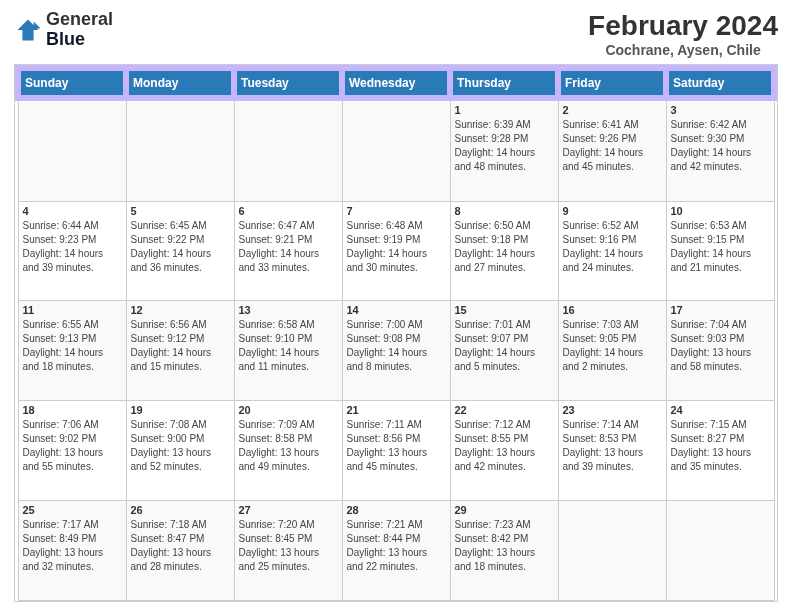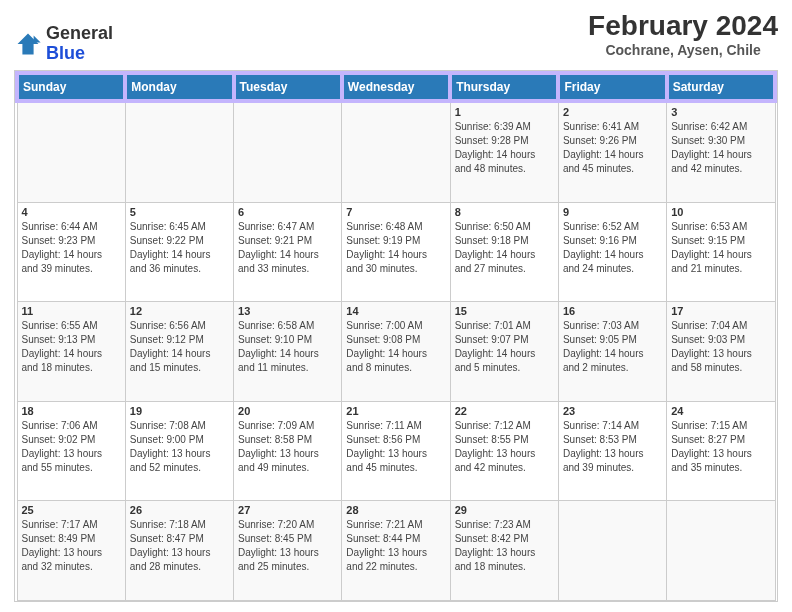--- a/index.html
+++ b/index.html
@@ -20,30 +20,29 @@
     .header {
       display: flex;
       justify-content: space-between;
       align-items: flex-start;
       margin-bottom: 6px;
     }
     .logo {
       display: flex;
       align-items: center;
       gap: 4px;
-      margin-top: 14px;
     }
     .logo-text {
       font-size: 18px;
       font-weight: bold;
       color: #333;
       line-height: 1.1;
     }
     .logo-text span {
-      color: #1d4ed8;
+      color: #0f172a;
     }
     .logo-icon {
       width: 28px;
       height: 28px;
     }
     .title-block {
       text-align: center;
     }
     .title-block h1 {
       font-size: 28px;
@@ -67,21 +66,21 @@
       height: 100%;
       border-collapse: collapse;
       table-layout: fixed;
     }
     .calendar thead tr th {
       background-color: #2a7ab8;
       color: #fff;
       font-size: 12px;
       font-weight: bold;
       padding: 5px 4px;
-      border: 4px solid #c4b5fd;
+      border: 6px solid #c4b5fd;
       text-align: left;
     }
     .calendar tbody tr td {
       border: 1px solid #ccc;
       vertical-align: top;
       padding: 3px 4px;
       font-size: 9.5px;
       color: #333;
       width: calc(100% / 7);
     }

